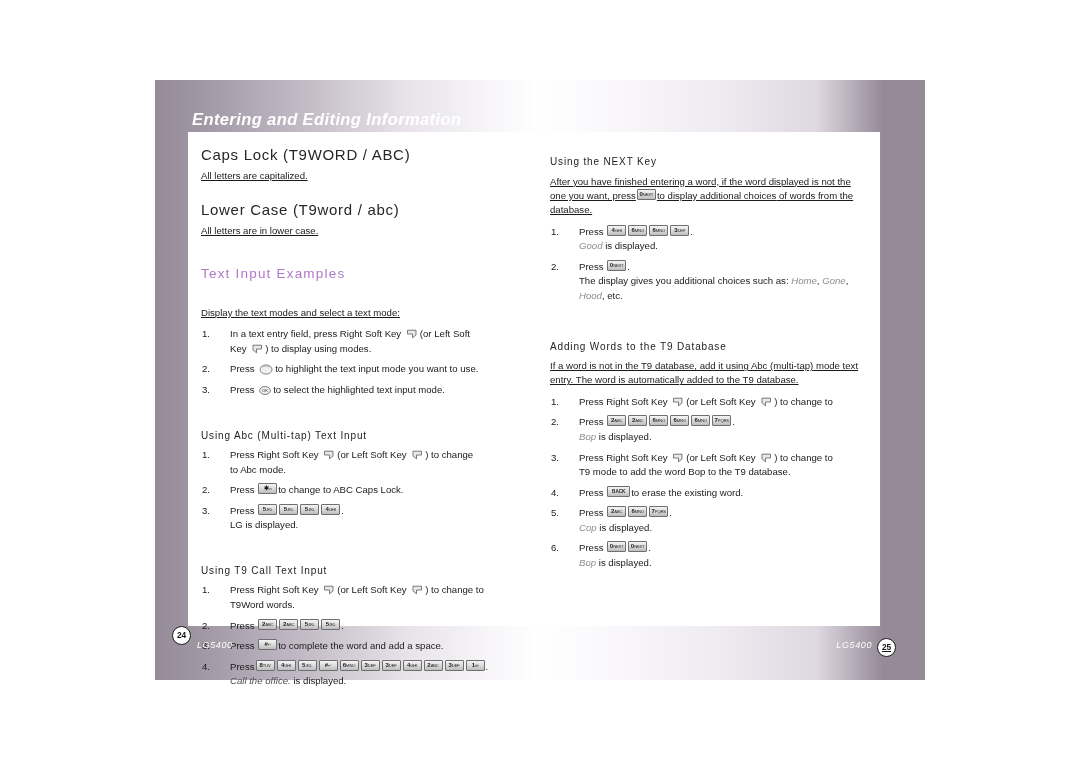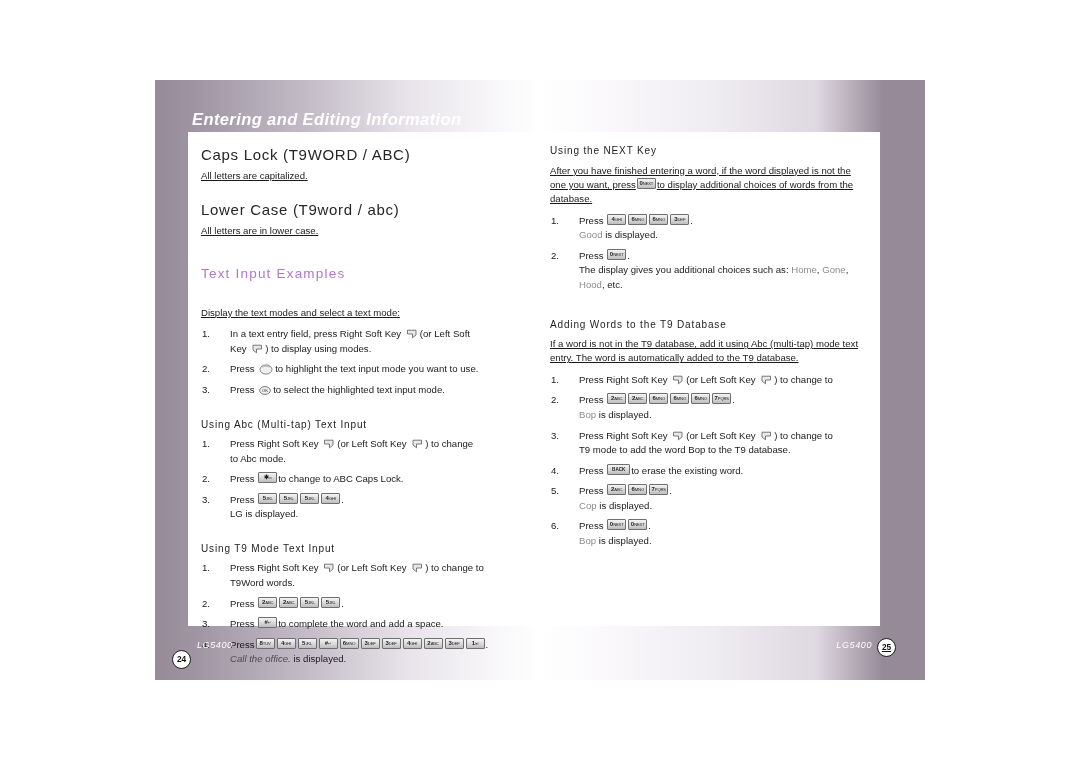--- a/index.html
+++ b/index.html
@@ -106,21 +106,21 @@
     font-size: 15px;
     color: #262626;
     letter-spacing: 0.7px;
     margin: 0 0 3px 0;
     font-weight: normal;
   }
   .subhead-lg {
     font-size: 10px;
     color: #1d1d1d;
     letter-spacing: 0.85px;
-    margin: 0 0 5px 0;
+    margin: 11px 0 5px 0;
     font-weight: normal;
   }
 
   
   .section-head {
     font-size: 13.5px;
     color: #b078c8;
     letter-spacing: 1.2px;
     font-weight: normal;
     margin: 0 0 22px 0;
@@ -154,20 +154,21 @@
     position: absolute;
     left: 1px;
     top: 0;
     width: 20px;
     font-size: 9.6px;
   }
   .sub-line {
     display: block;
   }
   .italic-gray {
+    font-style: italic;
     color: #8d8d8d;
   }
   .italic-dark {
     font-style: italic;
     color: #4d4d4d;
   }
 
   
   .keycap {
     display: inline-block;
@@ -234,21 +235,21 @@
     border-radius: 50%;
     background: #ffffff;
     border: 1.6px solid #1c1c1c;
     font-size: 8.3px;
     font-weight: bold;
     color: #111111;
     text-align: center;
     line-height: 17px;
     font-style: normal;
   }
-  .footer-left .pagebadge { left: 17px; top: 24px; }
+  .footer-left .pagebadge { left: 17px; top: 0; }
   .footer-left .modelname {
     position: absolute;
     left: 42px;
     top: 14px;
     font-size: 9px;
     font-style: italic;
     color: #ffffff;
     letter-spacing: 0.6px;
   }
   .footer-right .pagebadge { right: 29px; top: 12px; text-decoration: underline; }
@@ -355,21 +356,21 @@
 
             <li>
               <span class="num">3.</span><span>Press</span>
               <span class="keycap"><span class="kd">5</span><span class="kl">JKL</span></span><span class="keycap"><span class="kd">5</span><span class="kl">JKL</span></span><span class="keycap"><span class="kd">5</span><span class="kl">JKL</span></span><span class="keycap"><span class="kd">4</span><span class="kl">GHI</span></span><span>.</span>
               <span class="sub-line">LG is displayed.</span>
             </li>
           </ol>
 
           <div class="spacer-md"></div>
 
-          <div class="subhead-lg">Using T9 Mode Text Input</div>
+          <div class="subhead-lg">Using T9 Call Text Input</div>
 
           <ol class="steps">
             <li>
               <span class="num">1.</span><span>Press Right Soft Key</span>
               <span class="softkey">
                 <svg width="12" height="10" viewBox="0 0 12 10">
                     <path d="M1.5 1.2 L10 1.2 L10 6 L6.5 8.8 L6.5 5 L1.5 5 Z" fill="#e9e9e9" stroke="#5a5a5a" stroke-width="0.8" stroke-linejoin="round"></path>
                   </svg>
               </span><span>(or Left Soft Key</span>
               <span class="softkey">

